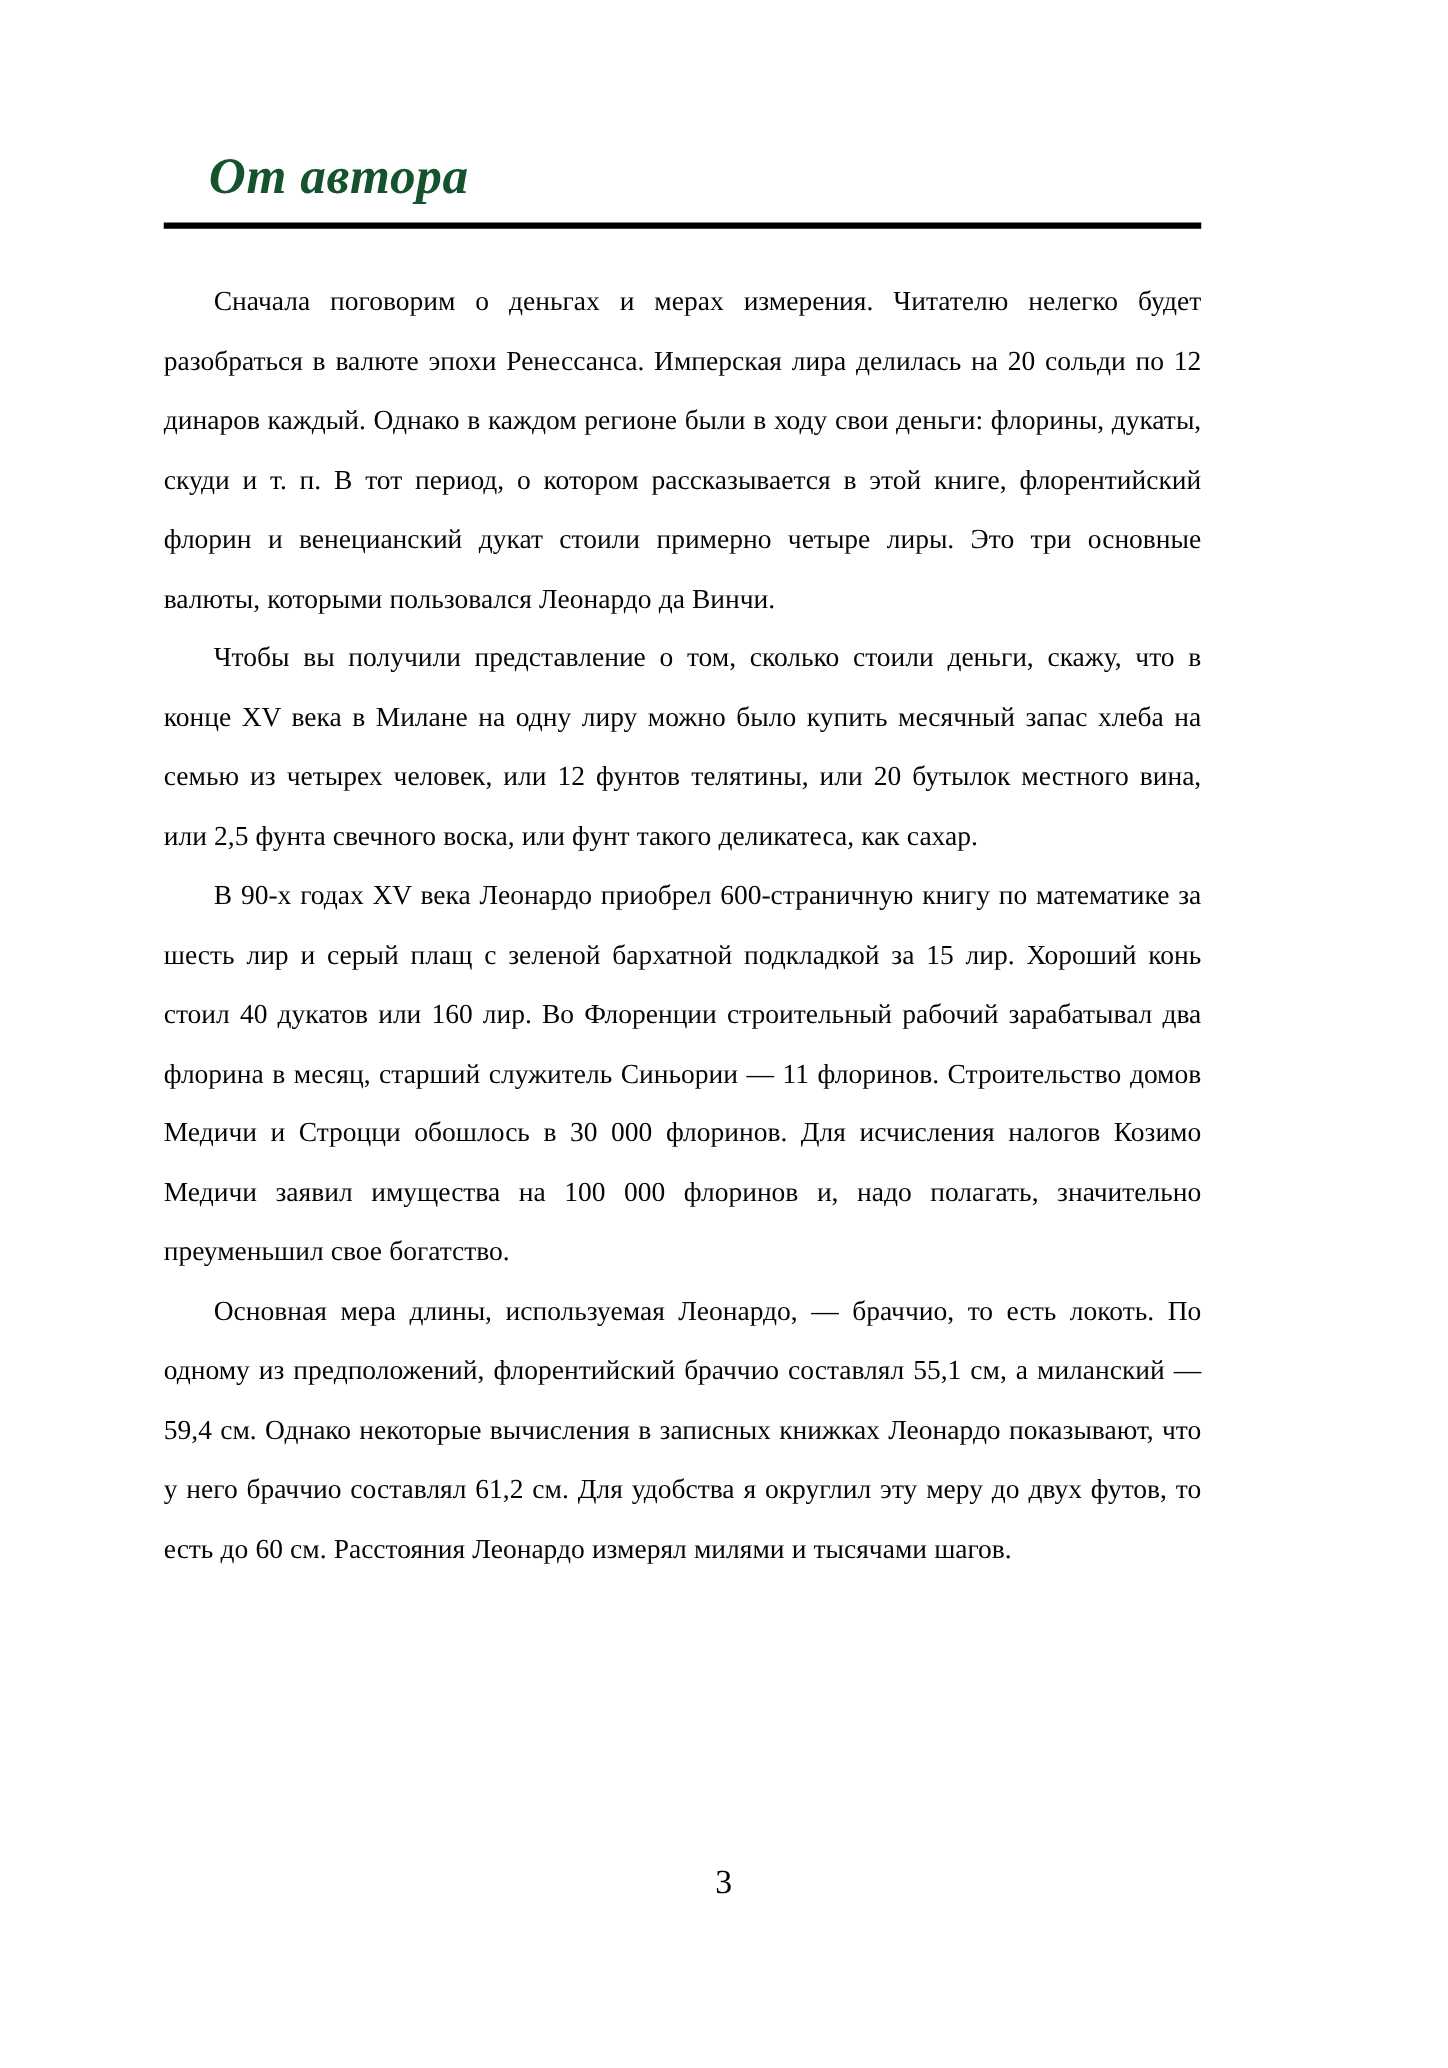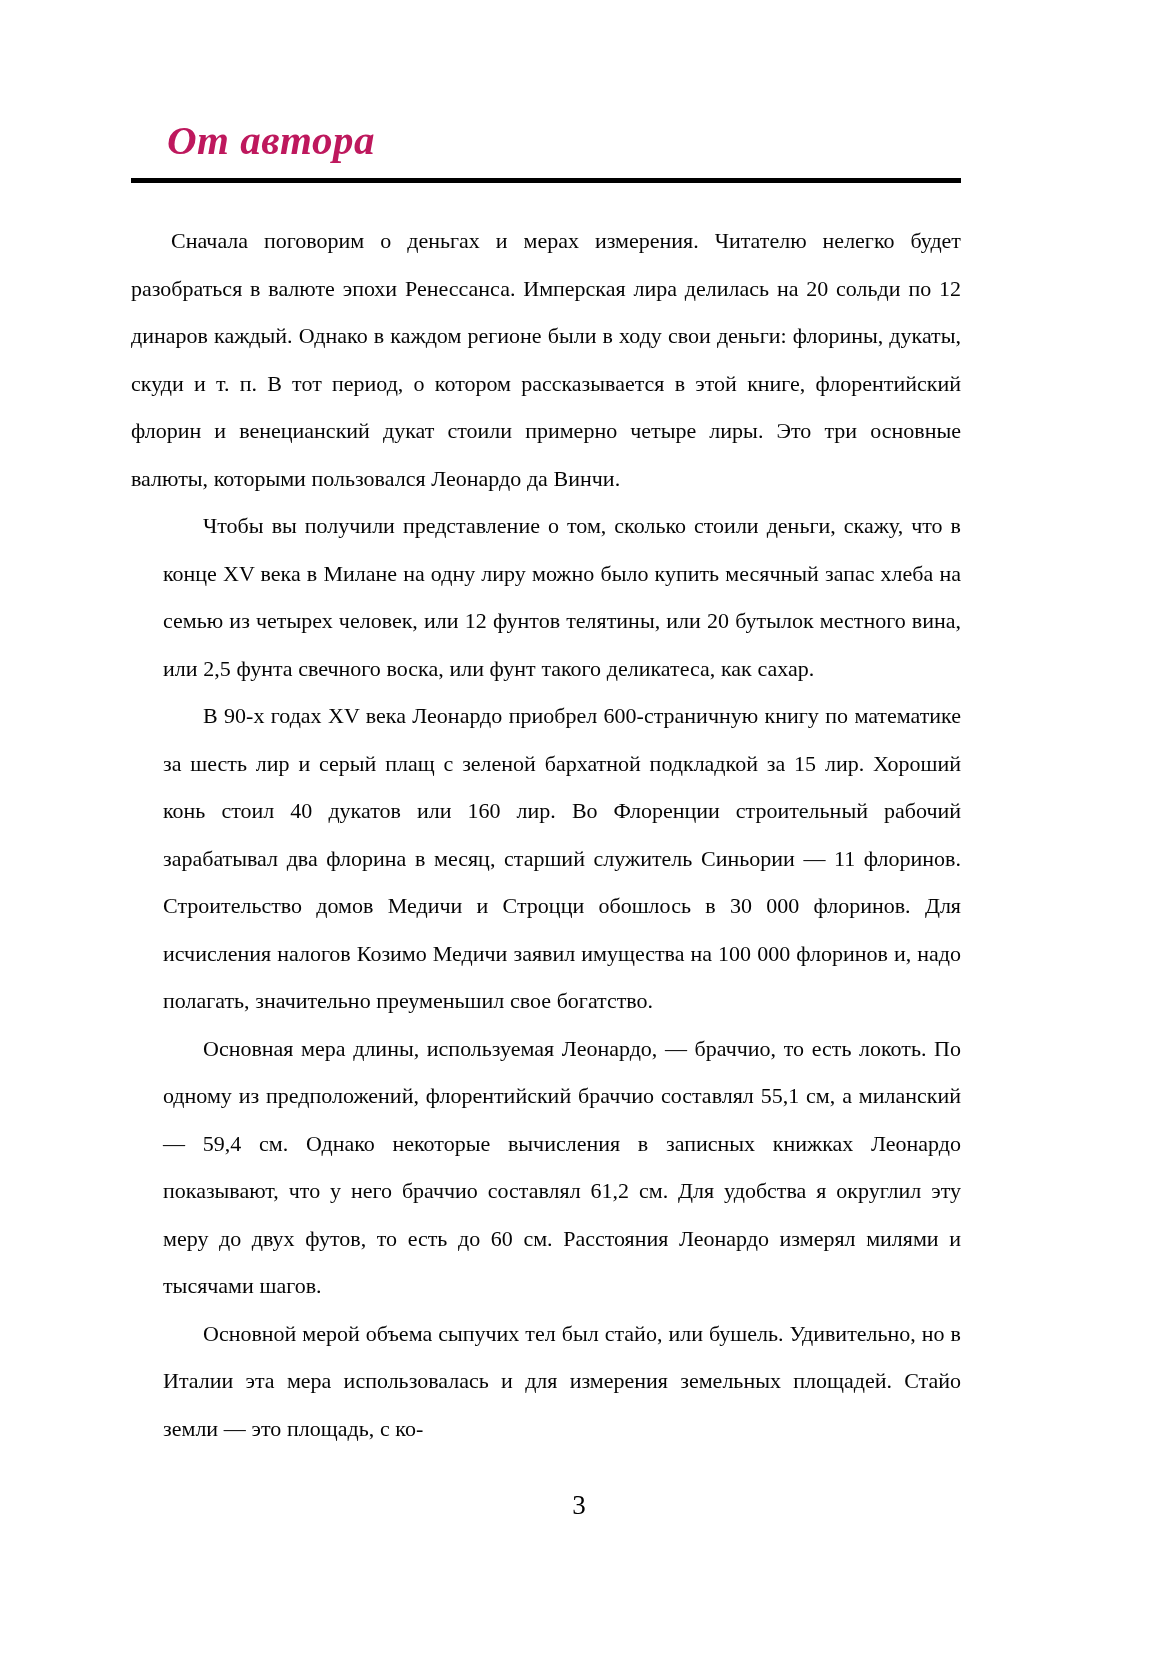--- a/index.html
+++ b/index.html
@@ -25,41 +25,40 @@
     width: 830px;
   }
   .chapter-title {
     font-family: "Liberation Serif", "DejaVu Serif", serif;
     font-weight: bold;
     font-style: italic;
     font-size: 41px;
     line-height: 1.08;
     letter-spacing: 0.5px;
     margin: 0 0 16px 36px;
-    color: #be185d;
+    color: #14532d;
   }
   .title-rule {
     height: 5px;
     background: #000000;
     width: 830px;
     margin: 0 0 34px 0;
   }
   .body-text {
     font-size: 22px;
     line-height: 47.5px;
     text-align: justify;
     text-justify: inter-word;
     margin: 0;
     hyphens: manual;
     -webkit-hyphens: manual;
     word-spacing: 0.2px;
   }
   .body-text + .body-text {
     margin-top: 0;
-    margin-left: 32px;
   }
   .body-text .indent {
     display: inline-block;
     width: 40px;
   }
   .page-number {
     position: absolute;
     left: 0;
     right: 0;
     top: 1490px;
@@ -81,19 +80,18 @@
     <div class="title-rule"></div>
 
     <p class="body-text"><span class="indent"></span><span>Сначала поговорим о деньгах и мерах измерения. Читателю нелегко будет разобраться в валюте эпохи Ренессанса. Имперская лира делилась на 20 сольди по 12 динаров каждый. Однако в каждом регионе были в ходу свои деньги: флорины, дукаты, скуди и т. п. В тот период, о котором рассказывается в этой книге, флорентийский флорин и венецианский дукат стоили примерно четыре лиры. Это три основные валюты, которыми пользовался Леонардо да Винчи.</span></p>
 
     <p class="body-text"><span class="indent"></span><span>Чтобы вы получили представление о том, сколько стоили деньги, скажу, что в конце XV века в Милане на одну лиру можно было купить месячный запас хлеба на семью из четырех человек, или 12 фунтов телятины, или 20 бутылок местного вина, или 2,5 фунта свечного воска, или фунт такого деликатеса, как сахар.</span></p>
 
     <p class="body-text"><span class="indent"></span><span>В 90-х годах XV века Леонардо приобрел 600-страничную книгу по математике за шесть лир и серый плащ с зеленой бархатной подкладкой за 15 лир. Хороший конь стоил 40 дукатов или 160 лир. Во Флоренции строительный рабочий зарабатывал два флорина в месяц, старший служитель Синьории — 11 флоринов. Строительство домов Медичи и Строцци обошлось в 30 000 флоринов. Для исчисления налогов Козимо Медичи заявил имущества на 100 000 флоринов и, надо полагать, значительно преуменьшил свое богатство.</span></p>
 
     <p class="body-text"><span class="indent"></span><span>Основная мера длины, используемая Леонардо, — браччио, то есть локоть. По одному из предположений, флорентийский браччио составлял 55,1 см, а миланский — 59,4 см. Однако некоторые вычисления в записных книжках Леонардо показывают, что у него браччио составлял 61,2 см. Для удобства я округлил эту меру до двух футов, то есть до 60 см. Расстояния Леонардо измерял милями и тысячами шагов.</span></p>
 
-    <p class="body-text"><span class="indent"></span><span>Основной мерой объема сыпучих тел был стайо, или бушель. Удивительно, но в Италии эта мера использовалась и для измерения земельных площадей. Стайо земли — это площадь, с ко-</span></p>
 
   </div>
 
   <div class="page-number">3</div>
 
 </div>
 
 </body></html>

